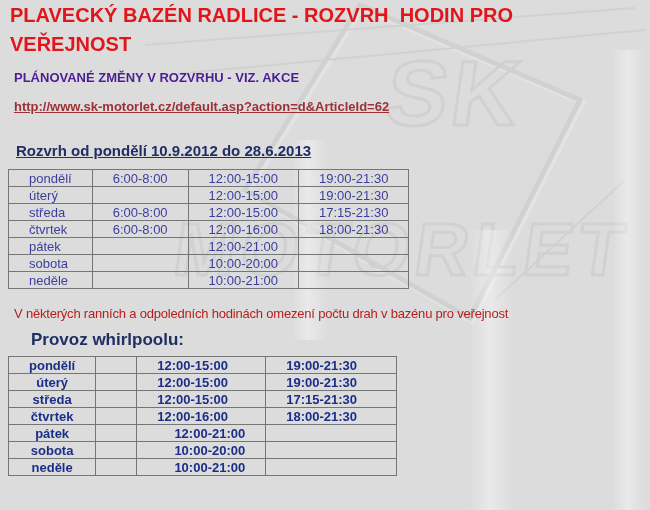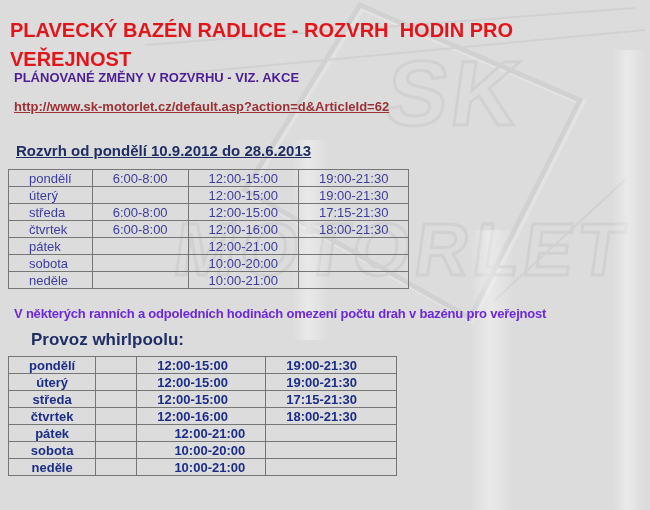--- a/index.html
+++ b/index.html
@@ -19,21 +19,21 @@
   .bg-strip {
     position: absolute; z-index: 0; pointer-events: none;
     background: linear-gradient(90deg, rgba(255,255,255,0) 0%, rgba(255,255,255,0.38) 45%, rgba(255,255,255,0) 100%);
   }
   #strip1 { left: 292px; top: 140px; width: 36px; height: 200px; }
   #strip2 { left: 470px; top: 230px; width: 44px; height: 280px; }
   #strip3 { left: 612px; top: 50px;  width: 34px; height: 460px; }
   
   .content { position: absolute; z-index: 2; }
   #page-title {
-    left: 10px; top: 16px; width: 540px;
+    left: 10px; top: 1px; width: 540px;
     font-size: 20px; font-weight: bold; line-height: 29px;
     color: #e2151b; white-space: pre-wrap;
   }
   #notice-text {
     left: 14px; top: 70px;
     font-size: 13px; font-weight: bold; color: #4c1d95;
   }
   #schedule-link {
     left: 14px; top: 87px;
     font-size: 13px; font-weight: bold; color: #9B3134;
@@ -57,21 +57,21 @@
     vertical-align: middle;
   }
   #pool-table { left: 8px; top: 169px; }
   #pool-table td { color: #3D3D9F; }
   #whirlpool-table { left: 8px; top: 356px; }
   #whirlpool-table td { color: #1B2E87; font-weight: bold; }
   #whirlpool-table td.day { text-align: center; }
   td.center { text-align: right; }
   #restriction-note {
     left: 14px; top: 306px; width: 630px;
-    font-size: 13px; font-weight: bold; color: #6d28d9;
+    font-size: 13px; font-weight: normal; color: #b91c1c;
     letter-spacing: -0.2px;
   }
   #whirlpool-heading {
     left: 14px; top: 330px;
     font-size: 17px; font-weight: bold; color: #1F2F63; padding-left: 17px;
   }
 </style>
 </head>
 <body>
 

